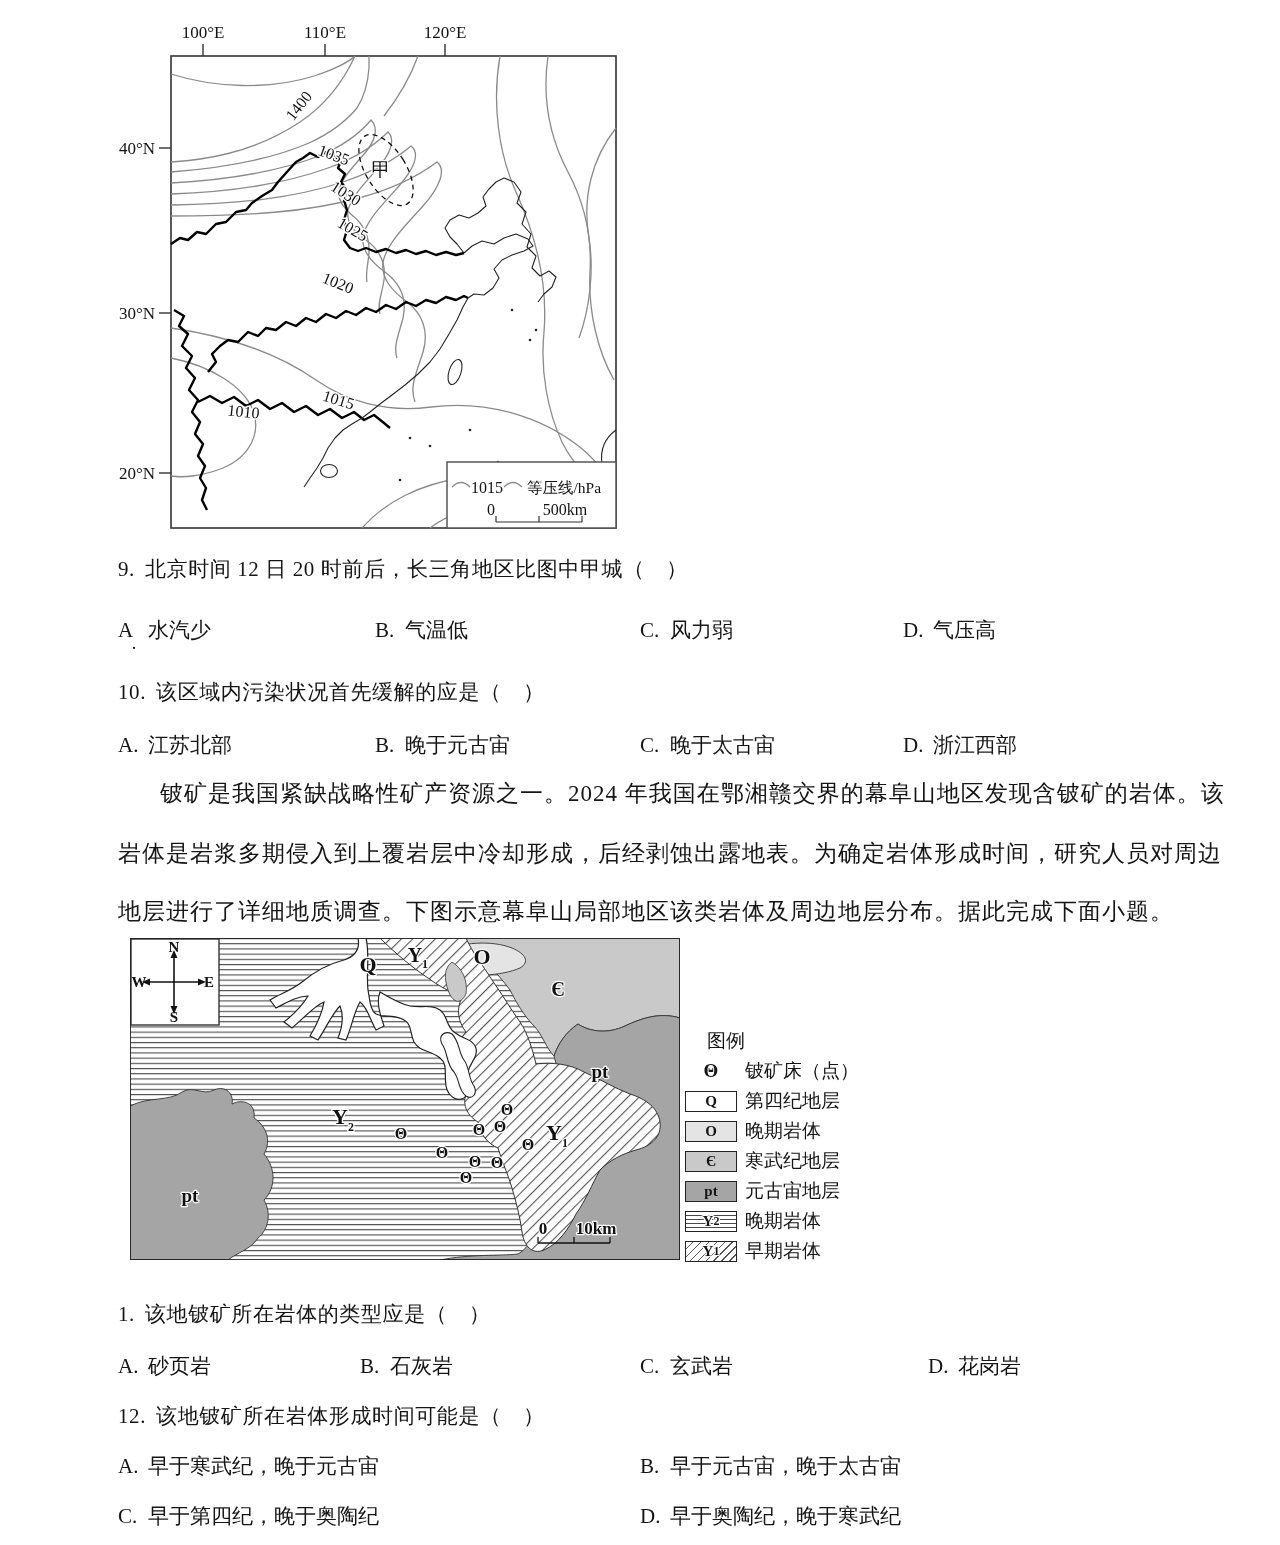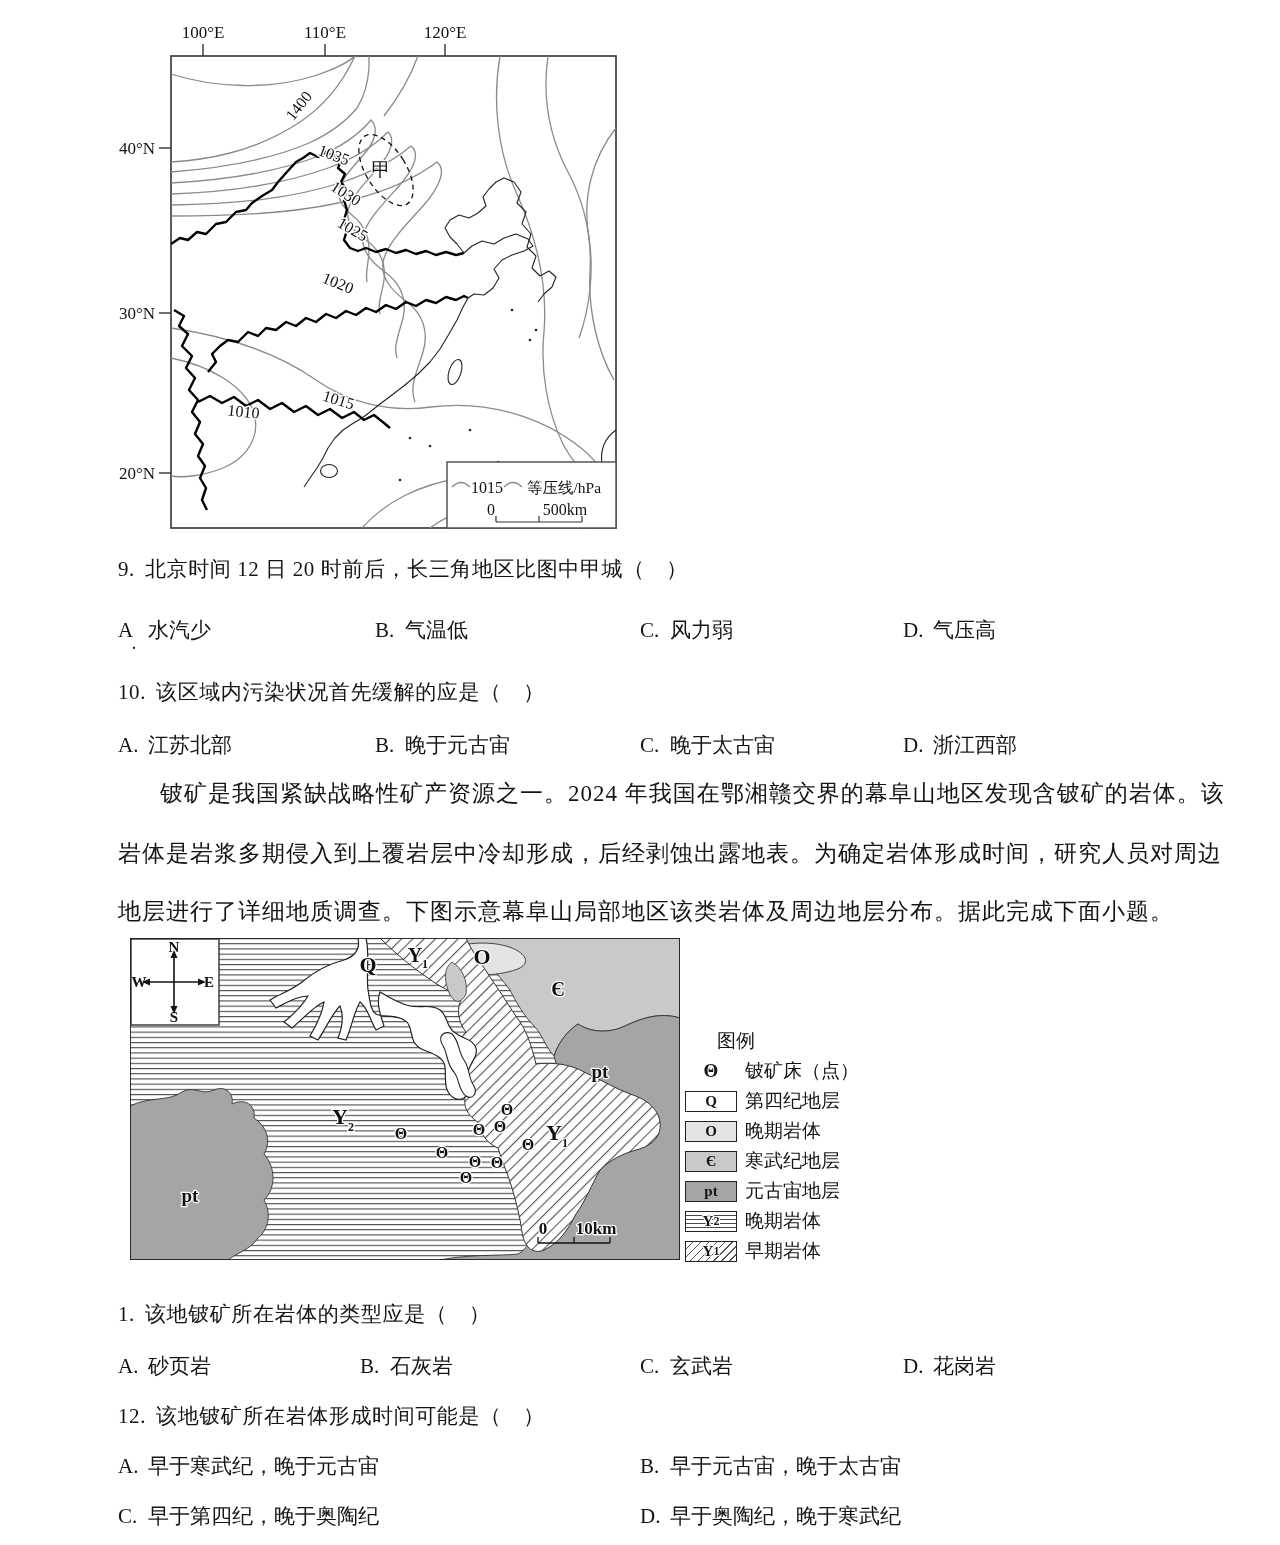--- a/index.html
+++ b/index.html
@@ -10,21 +10,21 @@
   .qnum{margin-right:10px;}
   .opt{font-size:21px;white-space:nowrap;}
   .opt .letter{display:inline-block;min-width:30px;}
   .passline{font-size:23px;letter-spacing:1px;white-space:nowrap;}
   .stray{font-size:18px;}
   svg text{font-family:"Liberation Serif","DejaVu Serif",serif;fill:#111;}
   .halo{paint-order:stroke;stroke:#fff;stroke-width:3px;stroke-linejoin:round;}
   .halo2{paint-order:stroke;stroke:#fff;stroke-width:2.4px;stroke-linejoin:round;}
   
   .f2legend{font-size:19px;}
-  .f2legend .title{margin-left:32px;height:30px;line-height:30px;}
+  .f2legend .title{margin-left:22px;height:30px;line-height:30px;}
   .lrow{display:flex;align-items:center;height:30px;}
   .lsw{width:52px;height:21px;border:1.3px solid #222;box-sizing:border-box;
        display:flex;align-items:center;justify-content:center;
        font-size:15px;font-weight:bold;flex:0 0 auto;}
   .lsym{width:52px;text-align:center;font-size:19px;font-weight:bold;flex:0 0 auto;}
   .llabel{margin-left:8px;}
   .sw-white{background:#fff;}
   .sw-o{background:#e4e4e4;}
   .sw-c{background:#c9c9c9;}
   .sw-pt{background:#a5a5a5;}
@@ -297,21 +297,21 @@
 </div>
 <div class="abs opt" style="left:118px;top:1352px">
   <span class="letter">A.</span><span>砂页岩</span>
 </div>
 <div class="abs opt" style="left:360px;top:1352px">
   <span class="letter">B.</span><span>石灰岩</span>
 </div>
 <div class="abs opt" style="left:640px;top:1352px">
   <span class="letter">C.</span><span>玄武岩</span>
 </div>
-<div class="abs opt" style="left:903px;top:1352px">
+<div class="abs opt" style="left:928px;top:1352px">
   <span class="letter">D.</span><span>花岗岩</span>
 </div>
 
 <div class="abs qline" style="left:118px;top:1402px">
   <span class="qnum">12.</span><span>该地铍矿所在岩体形成时间可能是（　）</span>
 </div>
 <div class="abs opt" style="left:118px;top:1452px">
   <span class="letter">A.</span><span>早于寒武纪，晚于元古宙</span>
 </div>
 <div class="abs opt" style="left:640px;top:1452px">

